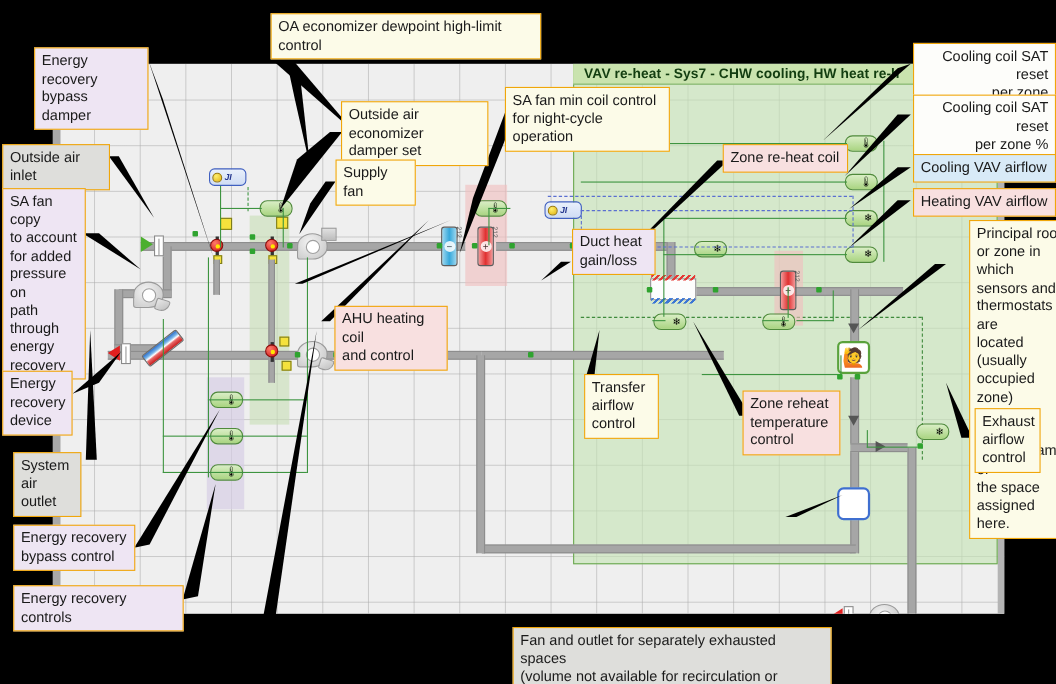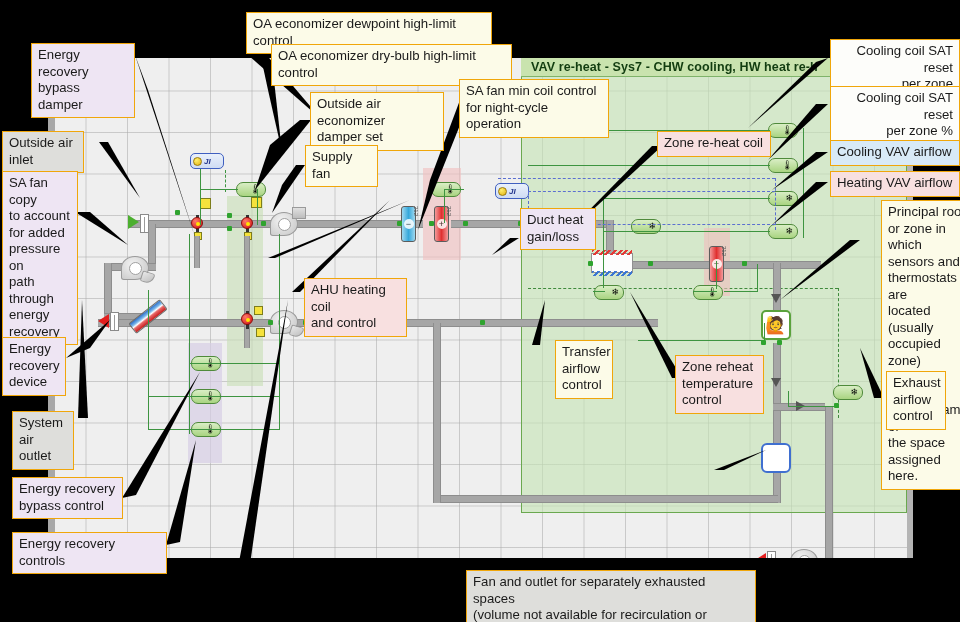--- a/index.html
+++ b/index.html
@@ -589,28 +589,27 @@
     <polyline points="78,418 88,418 82,300"></polyline>
     <polyline points="884,398 874,398 860,348"></polyline>
     <polyline points="714,470 724,470 766,450"></polyline>
     <polyline points="122,498 136,495 200,372"></polyline>
     <polyline points="166,545 180,542 196,440"></polyline>
     <polyline points="236,578 248,578 288,300"></polyline>
     <polyline points="476,585 464,582 800,560"></polyline>
   </svg>
 
   <div class="callout cream" style="left:246px;top:12px;width:246px;">OA economizer dewpoint high-limit control</div>
-  <div class="callout cream" style="left:271px;top:44px;width:241px;">OA economizer dry-bulb high-limit control</div>
   <div class="callout lav" style="left:31px;top:43px;width:104px;">Energy recovery
 bypass damper</div>
   <div class="callout cream" style="left:310px;top:92px;width:134px;">Outside air economizer
 damper set</div>
   <div class="callout cream" style="left:459px;top:79px;width:150px;">SA fan min coil control
 for night-cycle operation</div>
-  <div class="callout grey" style="left:2px;top:131px;width:82px;">Outside air inlet</div>
+  <div class="callout grey" style="left:2px;top:131px;width:98px;">Outside air inlet</div>
   <div class="callout cream" style="left:305px;top:145px;width:73px;">Supply fan</div>
   <div class="callout pink" style="left:657px;top:131px;width:114px;">Zone re-heat coil</div>
   <div class="callout white" style="left:830px;top:39px;width:130px;">Cooling coil SAT reset
 per zone temperature</div>
   <div class="callout white" style="left:830px;top:86px;width:130px;">Cooling coil SAT reset
 per zone % humidity</div>
   <div class="callout blue" style="left:830px;top:140px;width:130px;">Cooling VAV airflow</div>
   <div class="callout pink" style="left:830px;top:171px;width:130px;">Heating VAV airflow</div>
   <div class="callout lav" style="left:2px;top:171px;width:76px;">SA fan copy
 to account
@@ -629,21 +628,21 @@
 thermostats are
 located (usually
 occupied zone)
 Multiplex layers
 use the name of
 the space
 assigned here.</div>
   <div class="callout lav" style="left:2px;top:337px;width:64px;">Energy
 recovery
 device</div>
-  <div class="callout cream" style="left:555px;top:340px;width:58px;">Transfer
+  <div class="callout cream" style="left:531px;top:340px;width:68px;">Transfer
 airflow
 control</div>
   <div class="callout pink" style="left:675px;top:355px;width:89px;">Zone reheat
 temperature
 control</div>
   <div class="callout grey" style="left:12px;top:411px;width:62px;">System
 air outlet</div>
   <div class="callout cream" style="left:886px;top:371px;width:60px;">Exhaust
 airflow
 control</div>

